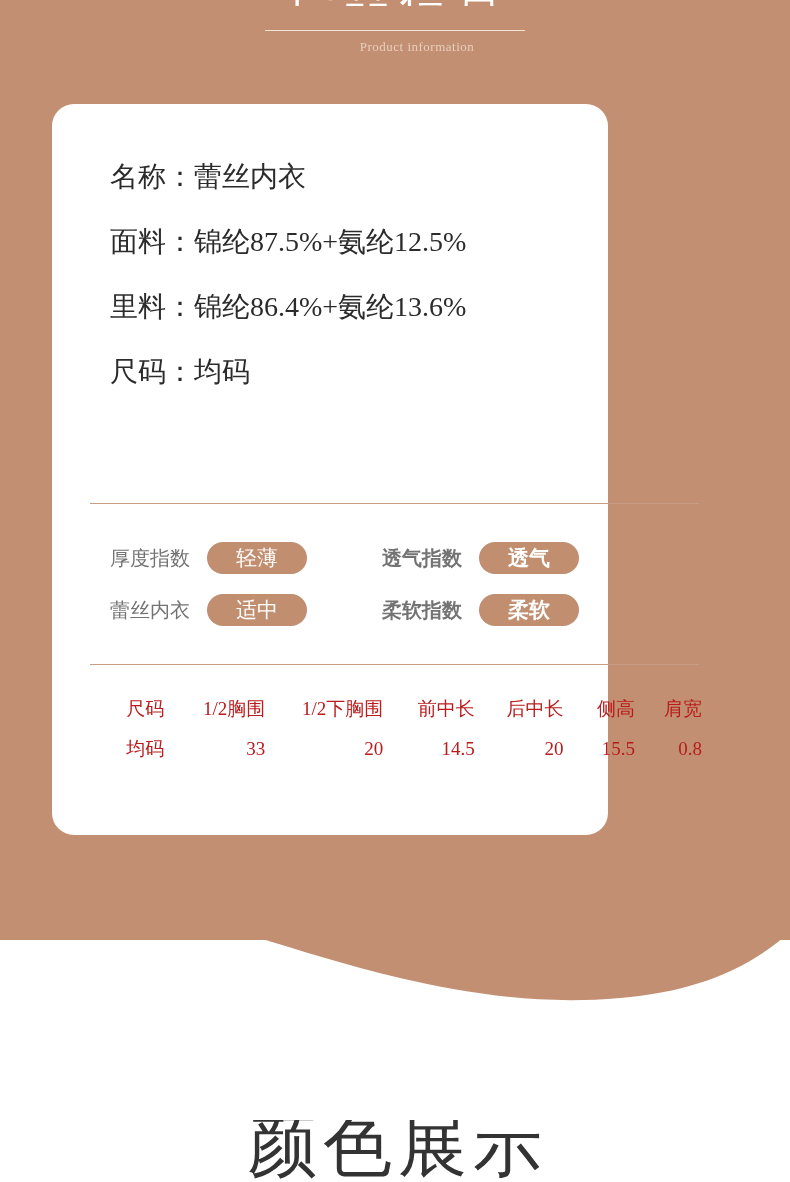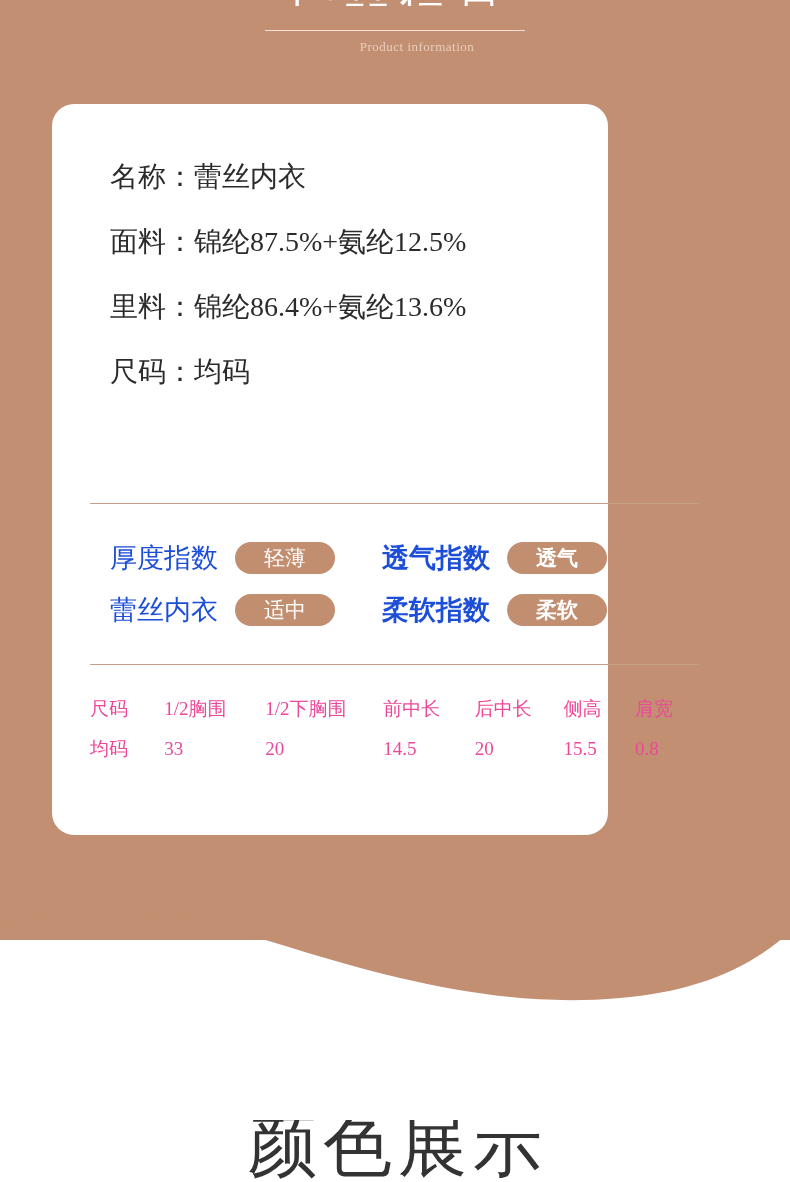--- a/index.html
+++ b/index.html
@@ -138,22 +138,22 @@
   .index-cell.left {
     width: 330px;
     padding-left: 58px;
     box-sizing: border-box;
   }
   .index-cell.right {
     padding-left: 0;
     font-weight: bold;
   }
   .index-label {
-    font-size: 27px;
-    color: #1d4ed8;
+    font-size: 20px;
+    color: #737373;
     font-family: "Liberation Serif", "DejaVu Serif", serif;
     white-space: nowrap;
     text-align: center;
   }
   .index-badge {
     margin-left: 17px;
     width: 100px;
     height: 32px;
     border-radius: 16px;
     background: #c18e70;
@@ -170,23 +170,23 @@
   
   .size-table {
     position: absolute;
     left: 38px;
     top: 585px;
     width: 612px;
     border-collapse: collapse;
   }
   .size-table td, .size-table th {
     font-size: 19px;
-    color: #ec4899;
+    color: #b91c1c;
     font-weight: normal;
-    text-align: left;
+    text-align: right;
     padding: 7px 0;
     font-family: "Liberation Serif", "DejaVu Serif", serif;
     white-space: nowrap;
   }
   .size-table .col-0 { width: 78px; }
   .size-table .col-1 { width: 105px; }
   .size-table .col-2 { width: 122px; }
   .size-table .col-3 { width: 95px; }
   .size-table .col-4 { width: 92px; }
   .size-table .col-5 { width: 75px; }

